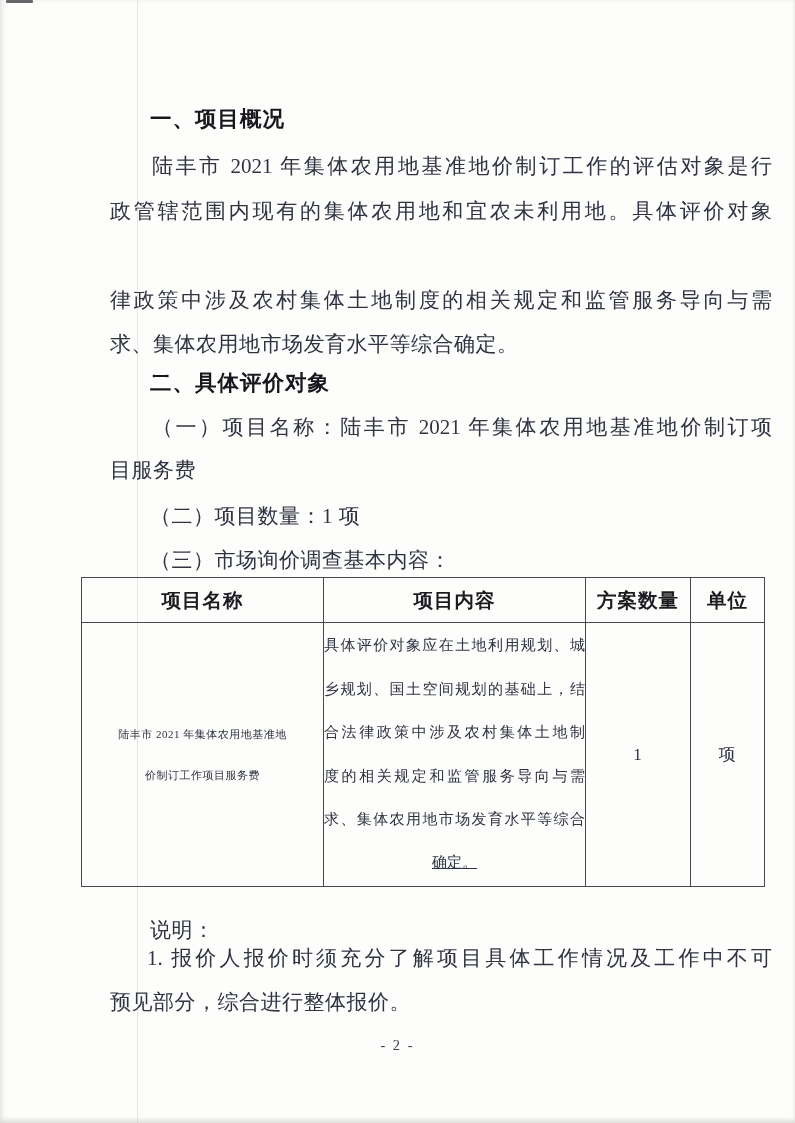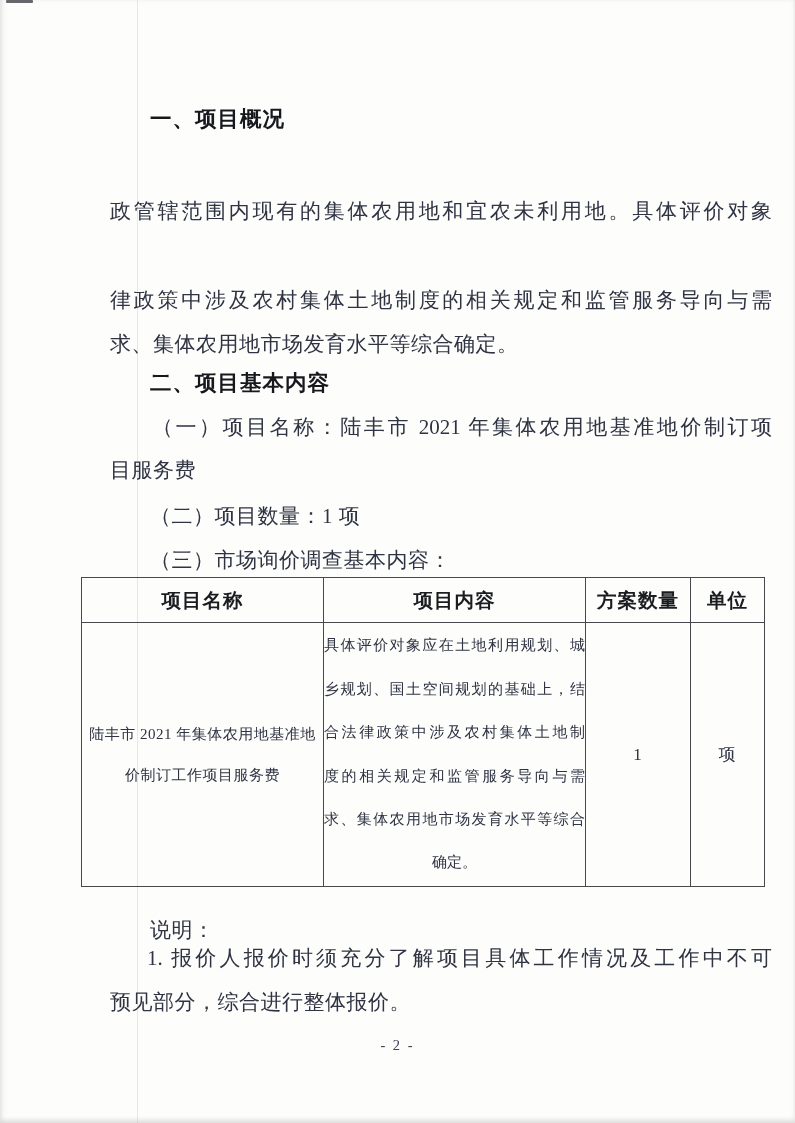--- a/index.html
+++ b/index.html
@@ -52,52 +52,53 @@
     padding:0;vertical-align:middle;
   }
   table.qtable th{
     height:44px;
     font-family:"DejaVu Sans","Liberation Sans",sans-serif;
     font-weight:bold;color:#1b1c20;font-size:19.5px;letter-spacing:1px;
     text-align:center;
   }
   td.name-cell{height:263px;text-align:center;padding-bottom:24px;}
   .name-line{
-    font-size:15px;line-height:41px;color:#2f3342;letter-spacing:.5px;
+    font-size:11px;line-height:41px;color:#2f3342;letter-spacing:.5px;
     white-space:nowrap;
   }
   td.content-cell{vertical-align:top;padding:13px 7px 0 7px;}
   .content-line{
     font-size:15px;line-height:43.4px;color:#2f3342;
     text-align:justify;text-align-last:justify;
   }
-  .content-line.center{text-align:center;text-align-last:center;}
+  .content-line.center{text-align:center;text-align-last:center;text-decoration:underline;}
   td.qty-cell,td.unit-cell{
     text-align:center;font-size:17px;color:#2f3342;letter-spacing:1px;
   }
   .pagenum{
     position:absolute;left:0;top:1037px;width:795px;
     text-align:center;font-size:14.5px;color:#3a3f52;letter-spacing:2px;
   }
 </style>
 </head>
 <body>
 
 <div class="page">
 
   <div class="scan-line"></div>
   <div class="corner-mark"></div>
 
   <div class="h" style="left:150px;top:108px;">一、项目概况</div>
 
+  <div class="ln j" style="left:152px;top:155px;width:620px;">陆丰市 2021 年集体农用地基准地价制订工作的评估对象是行</div>
   <div class="ln j" style="left:110px;top:200px;width:662px;">政管辖范围内现有的集体农用地和宜农未利用地。具体评价对象</div>
   <div class="ln j" style="left:110px;top:289px;width:662px;">律政策中涉及农村集体土地制度的相关规定和监管服务导向与需</div>
   <div class="ln" style="left:110px;top:333px;">求、集体农用地市场发育水平等综合确定。</div>
 
-  <div class="h" style="left:150px;top:372px;">二、项目基本内容</div>
+  <div class="h" style="left:150px;top:372px;">二、具体评价对象</div>
 
   <div class="ln j" style="left:152px;top:416px;width:620px;">（一）项目名称：陆丰市 2021 年集体农用地基准地价制订项</div>
   <div class="ln" style="left:110px;top:459px;">目服务费</div>
   <div class="ln" style="left:150px;top:505px;">（二）项目数量：1 项</div>
   <div class="ln" style="left:150px;top:549px;">（三）市场询价调查基本内容：</div>
 
   <table class="qtable">
     <colgroup>
         <col class="c1">
         <col class="c2">

